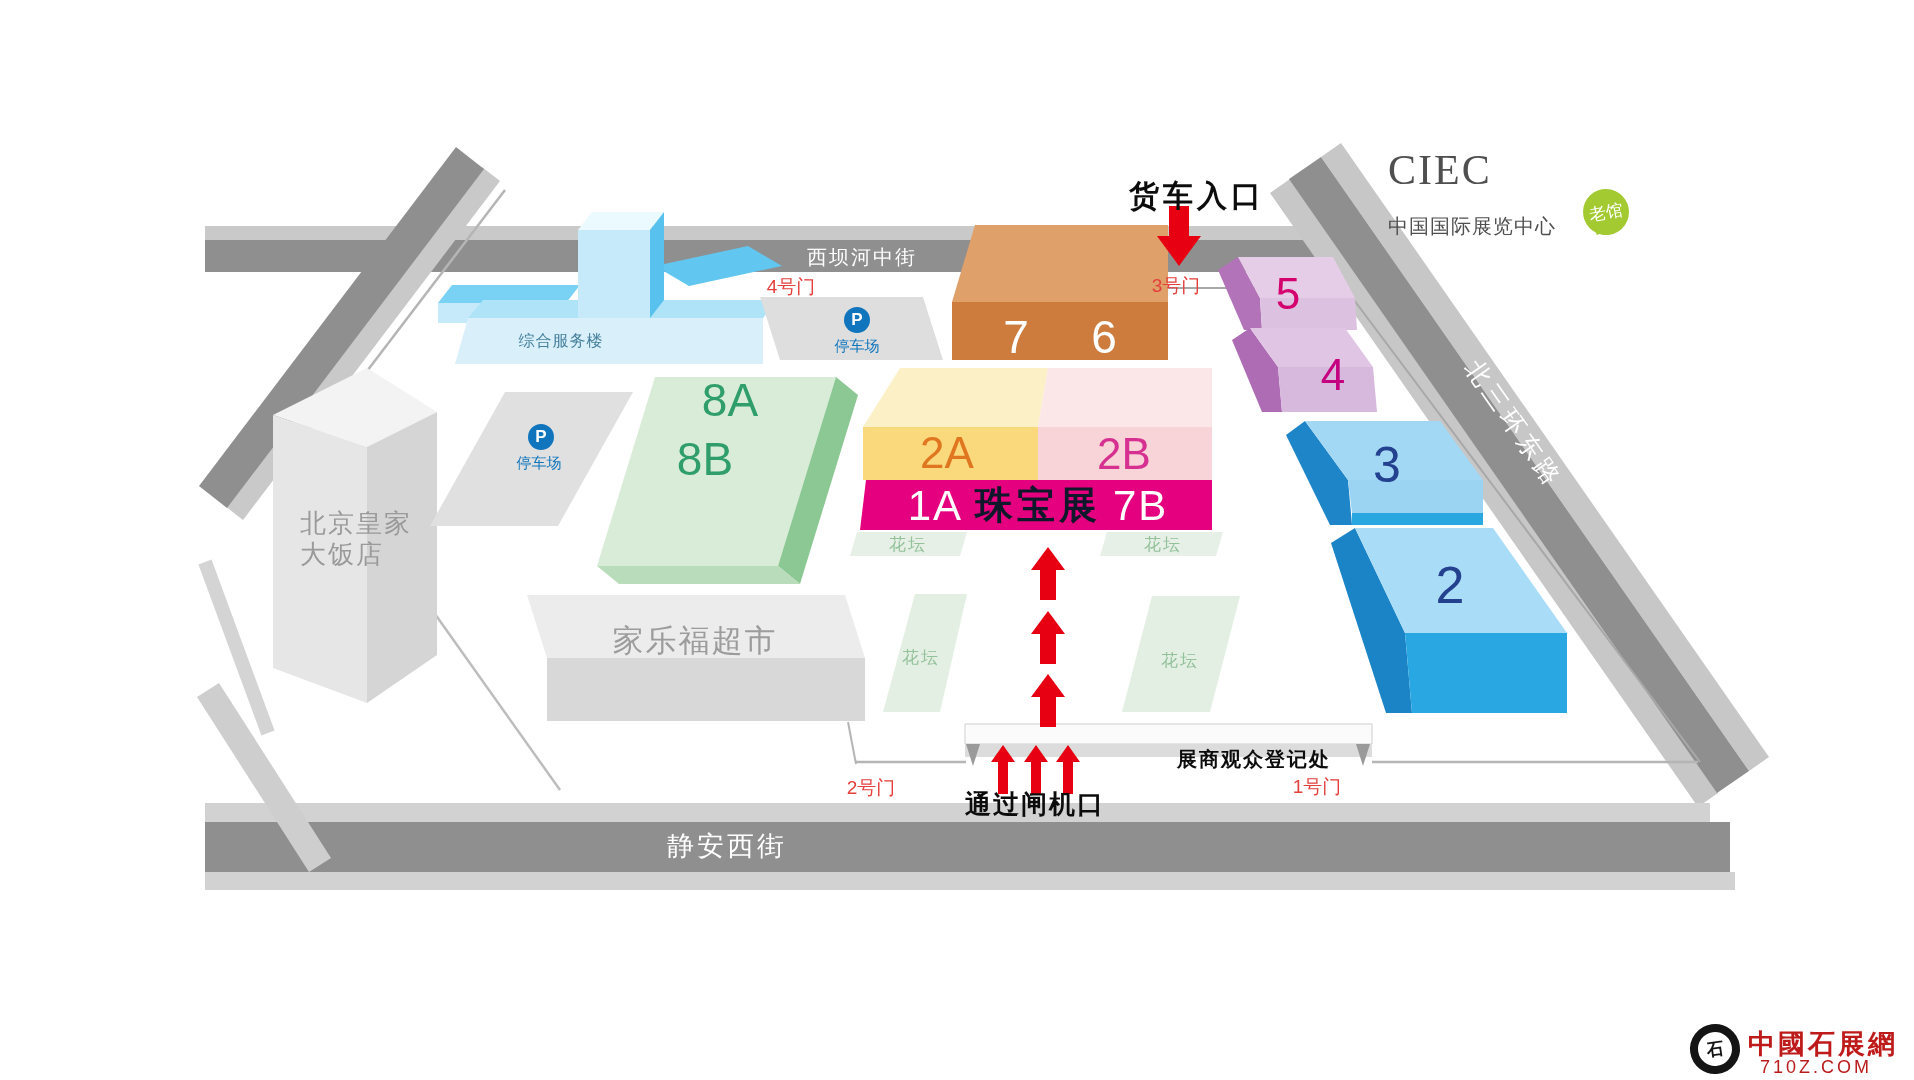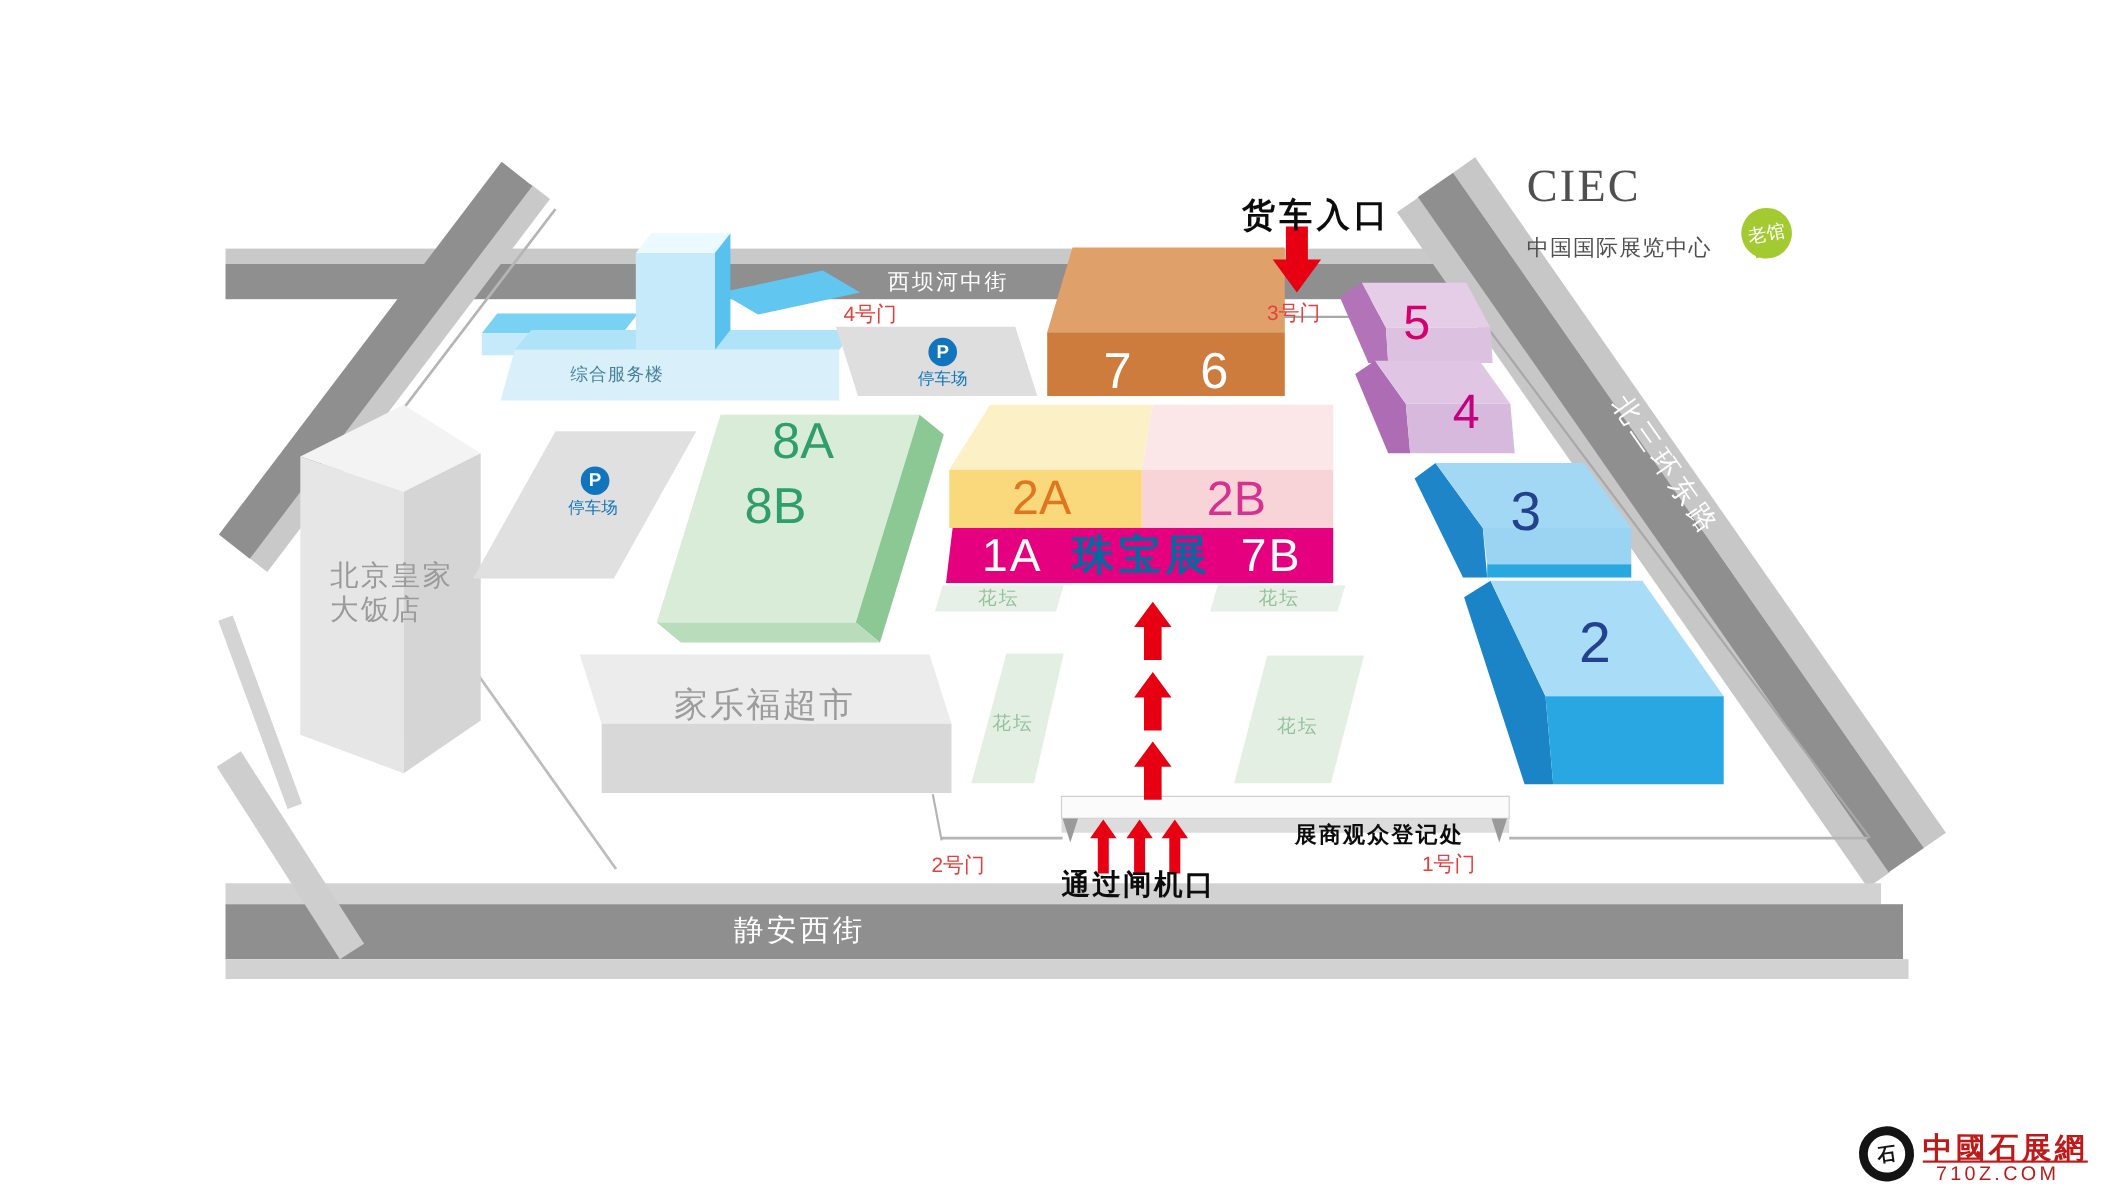--- a/index.html
+++ b/index.html
@@ -10,36 +10,36 @@
   .lbl-left{position:absolute;transform:translate(0,-50%);white-space:nowrap;line-height:1;}
   .st-name{color:#fff;letter-spacing:2px;}
   .gate{color:#e4403c;font-size:19px;}
   .note{color:#0c0c0c;font-weight:bold;}
   .hallnum{font-weight:400;}
   .flower{color:#92c19a;font-size:17px;letter-spacing:2px;}
   .p-icon{position:absolute;width:26px;height:26px;border-radius:50%;background:#1075bd;color:#fff;
           font-weight:bold;font-size:17px;display:flex;align-items:center;justify-content:center;
           transform:translate(-50%,-50%);}
   .p-lbl{color:#1075bd;font-size:15px;}
-  .banner-label{position:absolute;transform:translate(-50%,-50%);display:flex;gap:27px;align-items:center;}
+  .banner-label{position:absolute;transform:translate(-50%,-50%);display:flex;gap:12px;align-items:center;}
   .b-white{color:#fff;font-size:42px;letter-spacing:2px;}
-  .b-dark{color:#0369a1;font-size:38px;font-weight:bold;letter-spacing:4px;}
+  .b-dark{color:#0f172a;font-size:38px;font-weight:bold;letter-spacing:4px;}
   .brand-acronym{color:#4f4f4f;font-size:42px;letter-spacing:2px;}
   .brand-name{color:#4f4f4f;font-size:20px;letter-spacing:1px;}
   .badge{position:absolute;left:1583px;top:189px;width:46px;height:46px;border-radius:50%;
          background:#a3ca30;color:#fff;font-size:17px;display:flex;align-items:center;justify-content:center;
          transform:rotate(-10deg);}
   .badge::after{content:"";position:absolute;left:2px;bottom:-6px;width:0;height:0;
          border:8px solid transparent;border-top-color:#a3ca30;transform:rotate(35deg);}
   .hotel-lbl{position:absolute;left:300px;top:508px;color:#9a9a9a;font-size:26px;letter-spacing:2px;line-height:1.2;}
   .seal{position:absolute;left:1690px;top:1024px;width:50px;height:50px;border-radius:50%;
         border:8px solid #141414;box-sizing:border-box;display:flex;align-items:center;justify-content:center;
         color:#141414;font-weight:bold;font-size:17px;background:#fff;transform:rotate(-8deg);}
   .wm-name{position:absolute;left:1748px;top:1026px;color:#bf1a1a;font-size:27px;font-weight:bold;
-           letter-spacing:3px;font-family:"DejaVu Serif","Liberation Serif",serif;text-decoration:underline;}
+           letter-spacing:3px;font-family:"DejaVu Serif","Liberation Serif",serif;}
   .wm-url{position:absolute;left:1760px;top:1057px;color:#b91c1c;font-size:18px;font-weight:normal;letter-spacing:3px;}
 </style>
 </head>
 <body>
 
 <div class="stage">
 
 <svg width="1914" height="1080" viewBox="0 0 1914 1080">
 
   <rect x="205" y="226" width="1140" height="14" fill="#c9c9c9"></rect>

